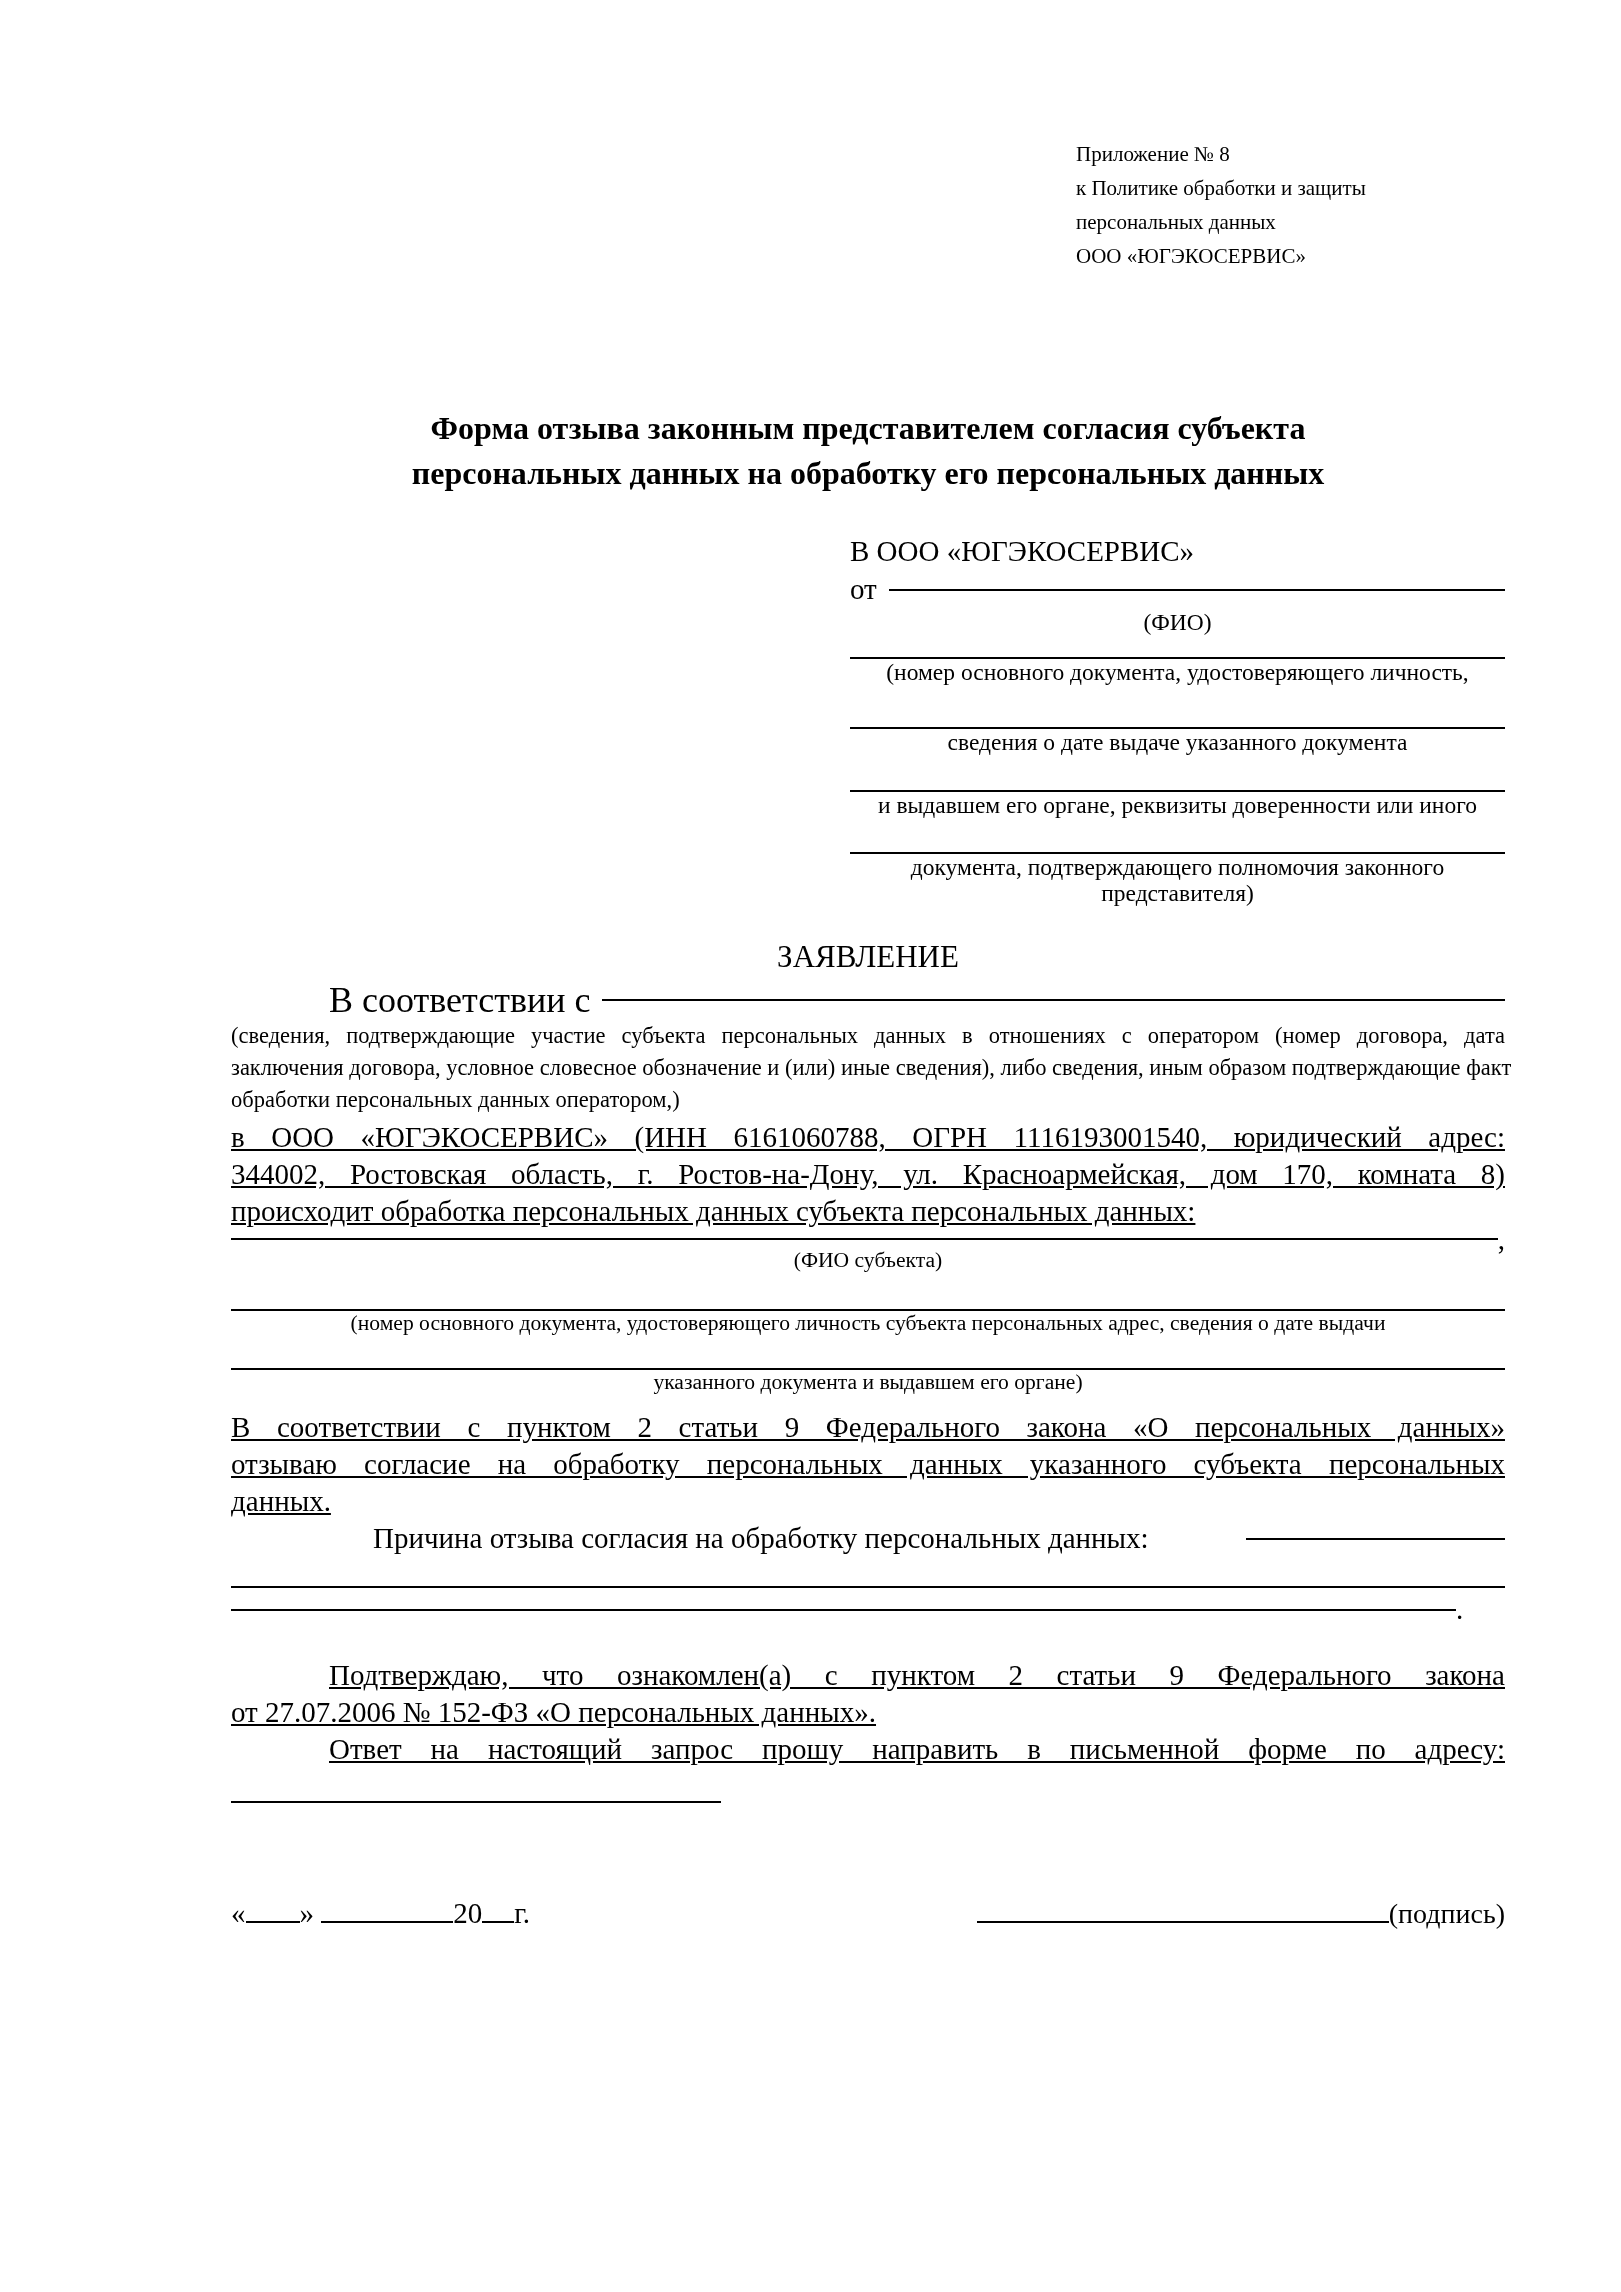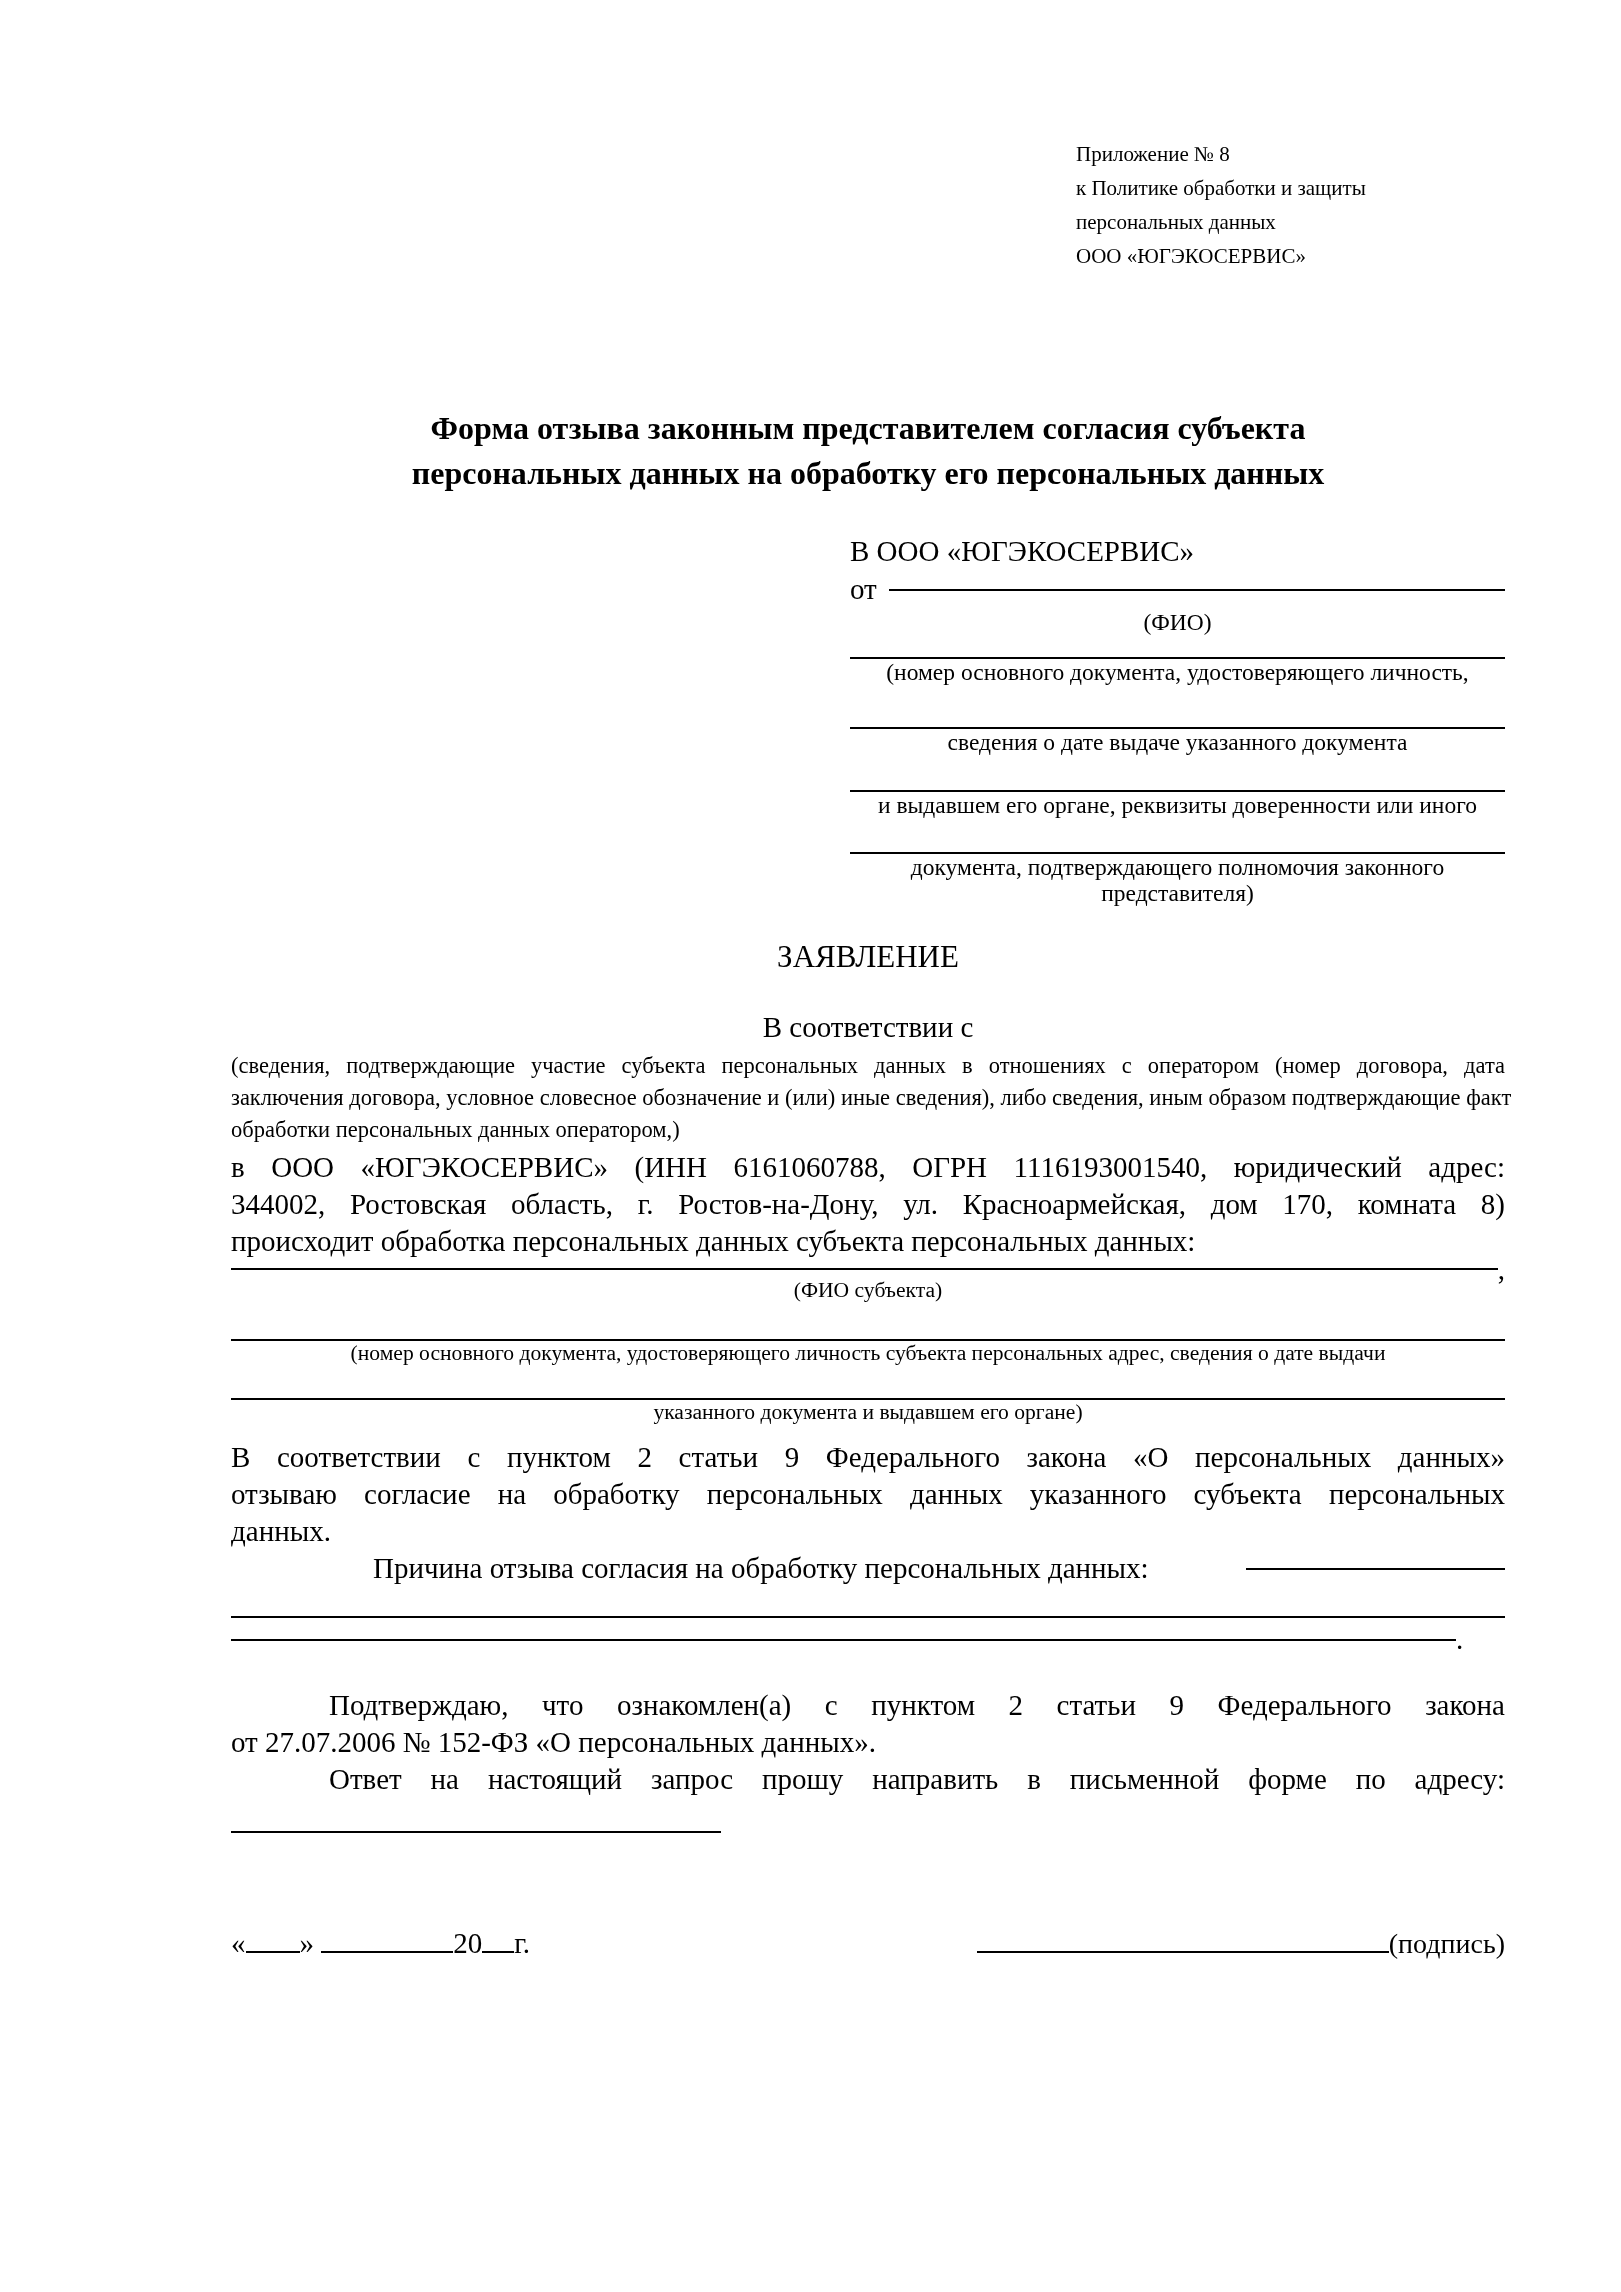--- a/index.html
+++ b/index.html
@@ -43,26 +43,26 @@
   .u2{ margin-top:41px; }
   .u3{ margin-top:35px; }
   .u4{ margin-top:33px; }
   
   .zayav{
     margin-top:29px;
     text-align:center;
     font-size:31px;
     line-height:41px;
   }
-  .acc-row{ height:39px; font-size:29px; margin-top:34px;flex-direction:column; }
+  .acc-row{ height:39px; font-size:36px; margin-top:4px; }
   .ind-sp{ display:inline-block; width:98px; }
   .small{ font-size:22.5px; line-height:32px; }
   .jline{ text-align:justify; text-align-last:justify; white-space:nowrap; }
   .lline{ text-align:left; }
-  .body-t{ font-size:29px; line-height:37px; }
+  .body-t{ font-size:29px; line-height:37px;text-decoration:underline; }
   .op-para{ margin-top:3.9px; }
   .fio-row{ height:17.6px; font-size:29px; margin-top:0; }
   .scap{ text-align:center; font-size:21.6px; line-height:25.5px; }
   .su1{ margin-top:35px; }
   .su2{ margin-top:32px; }
   .wd-para{ margin-top:13.7px; }
   .reason-row{ height:37px; font-size:29px;gap:44px; }
   .ufull1{ margin-top:29px; }
   .period-row{ height:43px; font-size:29px; }
   .fixfill{ width:1225px; border-bottom:2px solid #000; }

